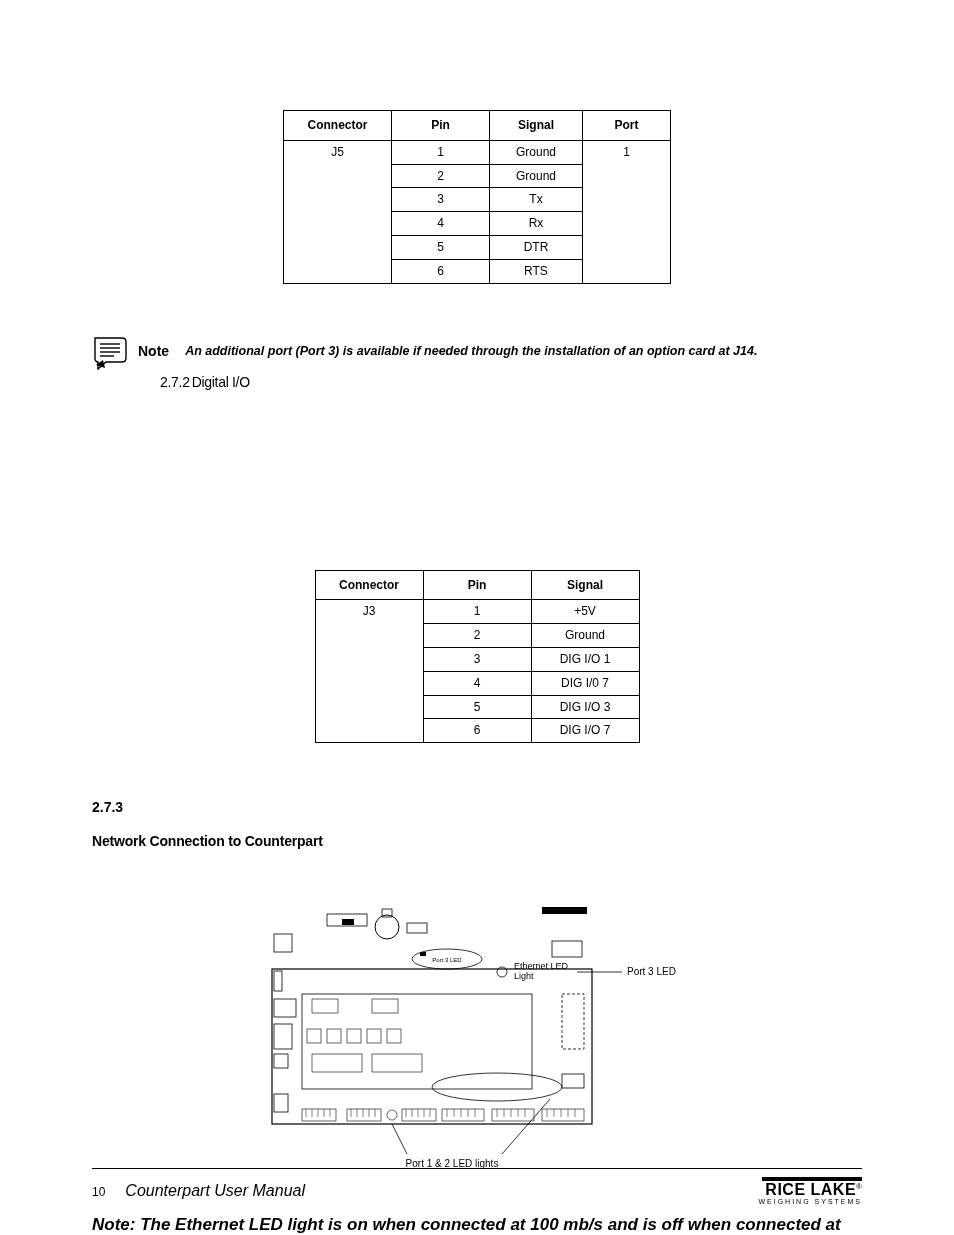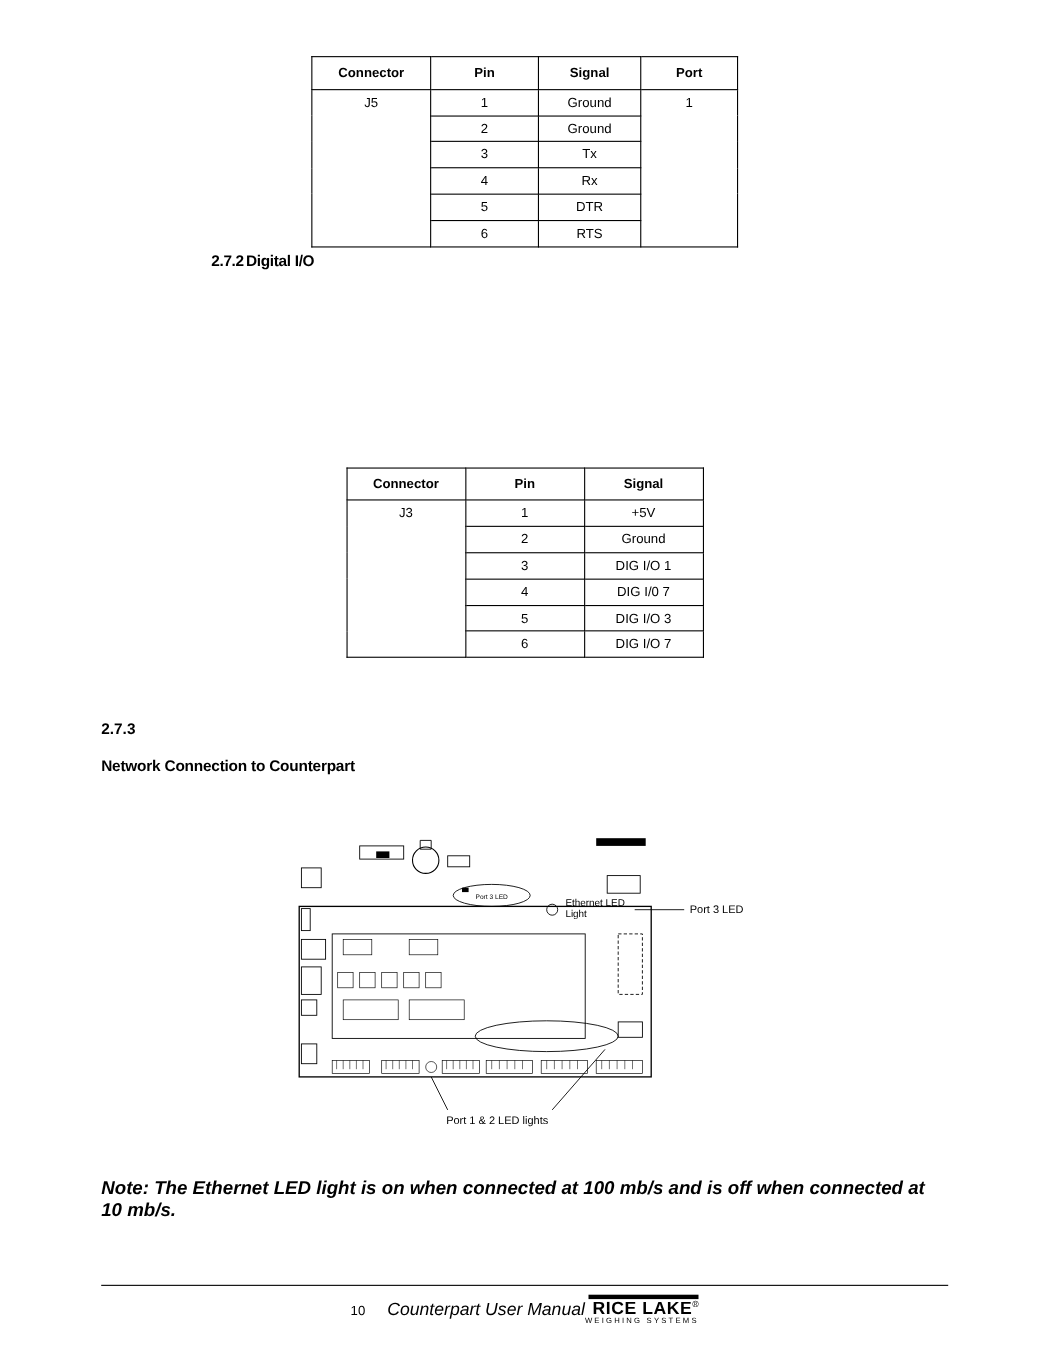--- a/index.html
+++ b/index.html
@@ -7,21 +7,21 @@
     padding: 0;
     font-family: Helvetica, Arial, sans-serif;
     color: #000;
     background: #fff;
   }
   .page {
     width: 954px;
     height: 1235px;
     position: relative;
     box-sizing: border-box;
-    padding: 51px 92px 0 92px;
+    padding: 110px 92px 0 92px;
   }
   table {
     border-collapse: collapse;
     margin: 0 auto;
     font-size: 12px;
   }
   th, td {
     border: 1px solid #000;
     padding: 3px 10px;
     text-align: center;
@@ -55,22 +55,22 @@
     font-size: 14px;
     margin-right: 10px;
   }
   .note-text {
     font-style: italic;
     font-weight: bold;
     font-size: 12.5px;
   }
   .section-272 {
     margin-top: 4px;
-    margin-left: 100px;
-    font-weight: bold;
+    margin-left: 68px;
+    font-weight: normal;
     font-family: Arial, sans-serif;
     font-size: 14px;
   }
   .section-272 .num { margin-right: 2px; }
   .section-272 .title { font-family: Arial Black, Arial, sans-serif; letter-spacing: -0.3px; }
   .table2-wrap { margin-top: 180px; }
   .section-273 {
     margin-top: 56px;
     font-weight: bold;
     font-family: Arial, sans-serif;
@@ -97,21 +97,21 @@
     font-size: 17px;
   }
   .footer {
     position: absolute;
     left: 92px;
     right: 92px;
     bottom: 30px;
     border-top: 1px solid #000;
     padding-top: 8px;
     display: flex;
-    justify-content: center;
+    justify-content: space-between;
     align-items: center;
   }
   .footer-left {
     font-size: 12px;
     display: flex;
     align-items: baseline;
     gap: 20px;
   }
   .footer-page { font-size: 12px; }
   .footer-title { font-style: italic; font-size: 16px; }
@@ -174,20 +174,34 @@
       <td>5</td>
       <td>DTR</td>
     </tr>
     <tr>
       <td>6</td>
       <td>RTS</td>
     </tr>
   </tbody>
     </table>
 
+  <div class="note-row">
+    <span class="note-icon">
+      <svg viewBox="0 0 40 38" width="40" height="38">
+        <path d="M3 6 L30 6 Q34 6 34 10 L34 26 Q34 30 30 30 L14 30 L6 37 L6 30 Q3 30 3 26 Z" fill="none" stroke="#000" stroke-width="1.4"></path>
+        <line x1="8" y1="12" x2="28" y2="12" stroke="#000" stroke-width="1.4"></line>
+        <line x1="8" y1="16" x2="28" y2="16" stroke="#000" stroke-width="1.4"></line>
+        <line x1="8" y1="20" x2="28" y2="20" stroke="#000" stroke-width="1.4"></line>
+        <line x1="8" y1="24" x2="22" y2="24" stroke="#000" stroke-width="1.4"></line>
+        <path d="M4 33 L13 36 L11 28 Z" fill="#000"></path>
+      </svg>
+    </span>
+    <span class="note-label">Note</span>
+    <span class="note-text">An additional port (Port 3) is available if needed through the installation of an option card at J14.</span>
+  </div>
 
   <div class="section-272">
     <span class="num title">2.7.2</span><span class="title">Digital I/O</span>
   </div>
 
   <div class="table2-wrap">
     <table class="table2">
       <tbody>
           <tr>
         <th>Connector</th>

